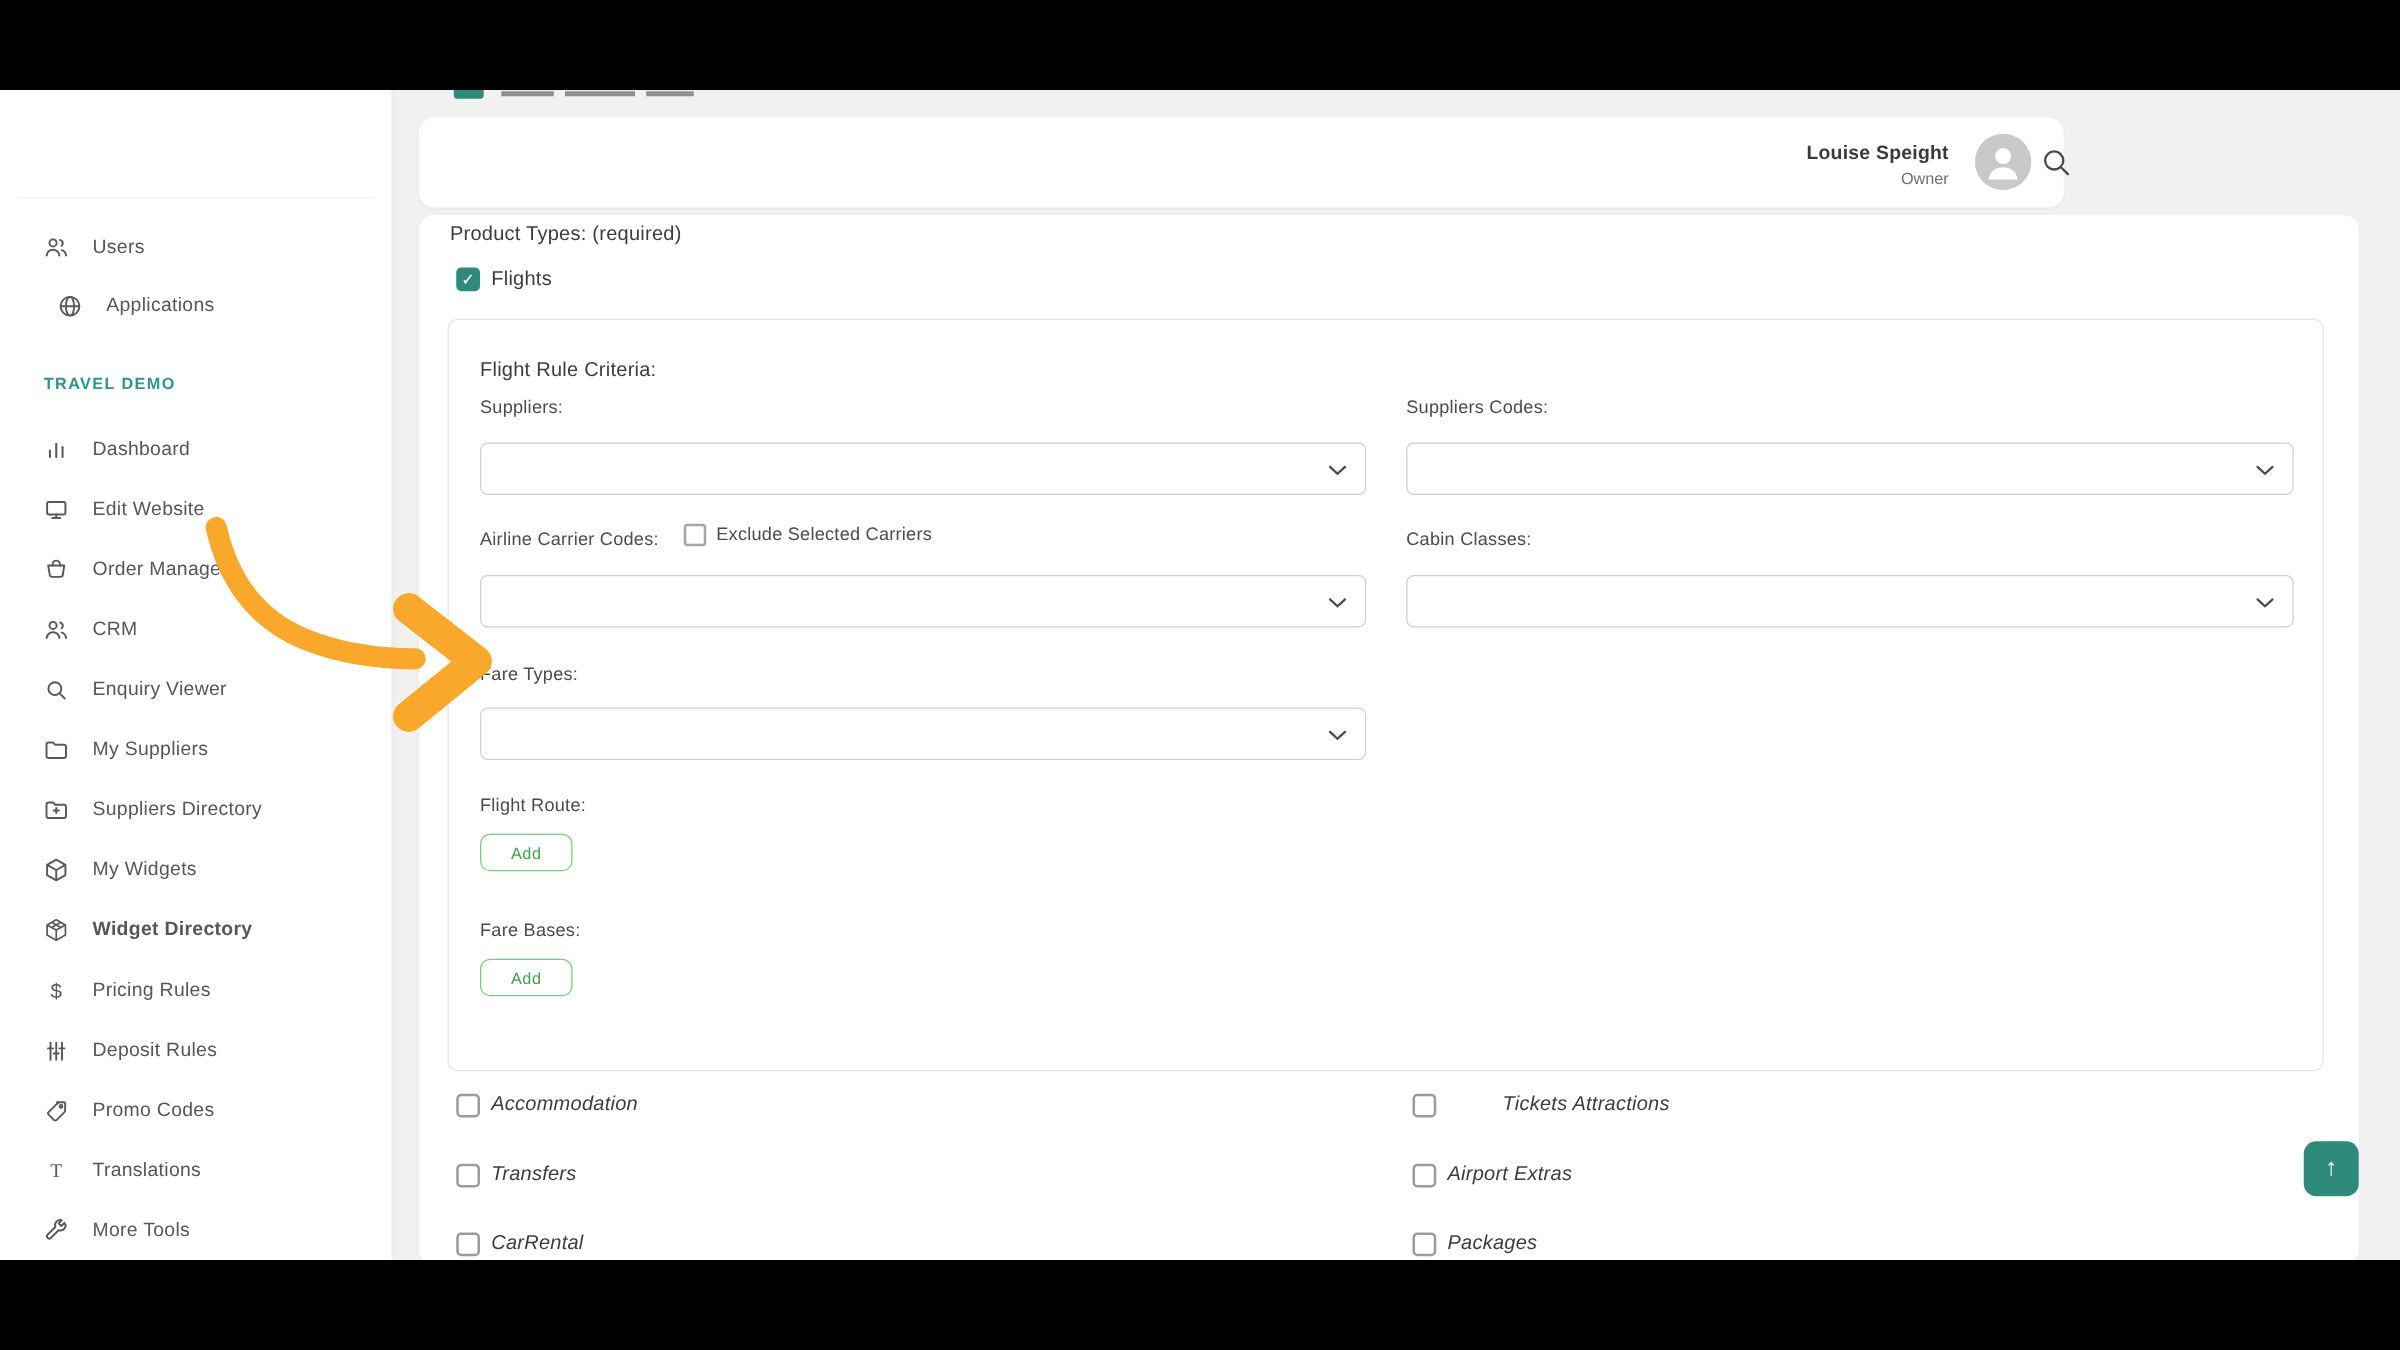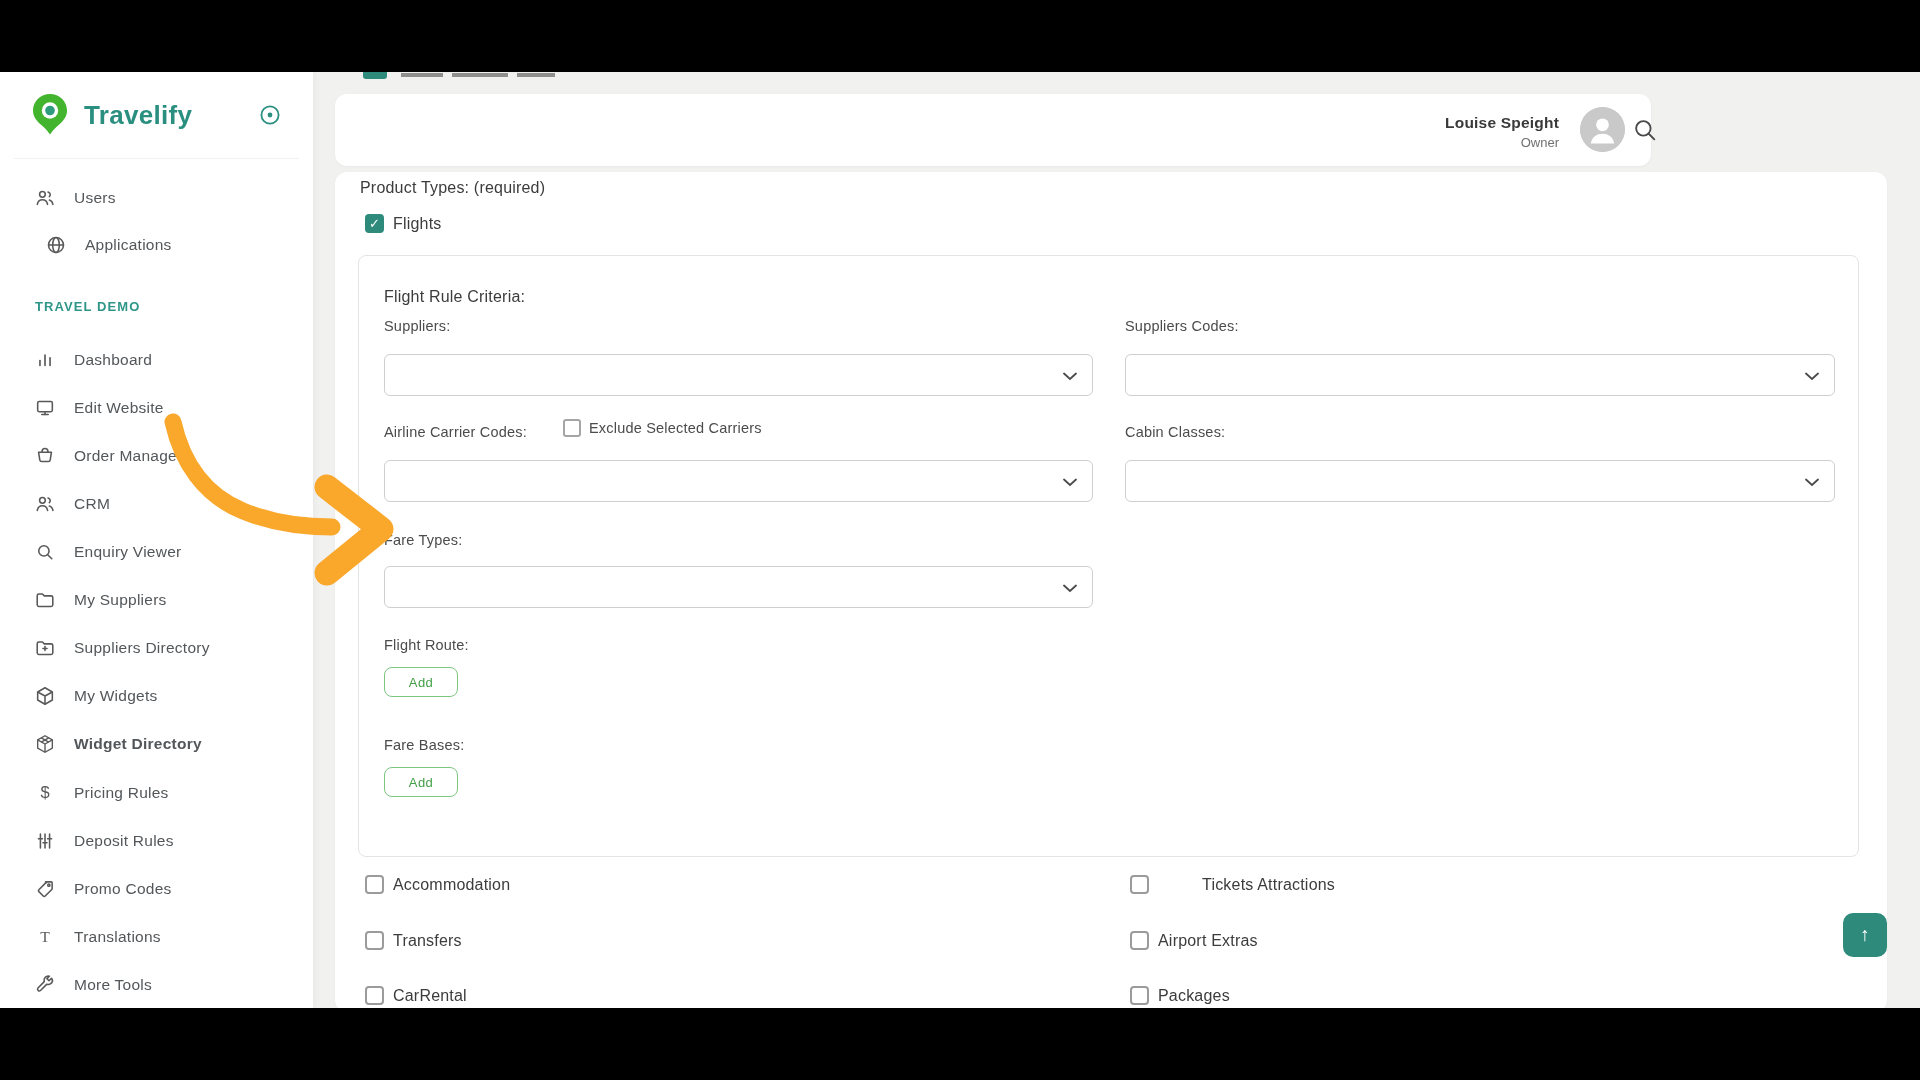--- a/index.html
+++ b/index.html
@@ -57,24 +57,24 @@
   }
   .sel{
     position:absolute;height:42px;border:1px solid #cfcfcf;border-radius:6px;background:#fff;box-sizing:border-box;cursor:pointer;
   }
   .sel .chev{position:absolute;right:15px;top:17px;}
   .addbtn{
     position:absolute;width:74px;height:30px;border:1.5px solid #7cc77f;border-radius:8px;background:#fff;
     color:#43a047;font-size:13px;letter-spacing:.4px;display:flex;align-items:center;justify-content:center;cursor:pointer;box-sizing:border-box;
     font-family:"Liberation Sans",sans-serif;
   }
-  .excl-row{position:absolute;display:flex;align-items:center;margin-left:16px;}
+  .excl-row{position:absolute;display:flex;align-items:center;}
   .cb-sm{width:18px;height:18px;border:2px solid #a5a5a5;border-radius:3px;box-sizing:border-box;background:#fff;flex:0 0 auto;cursor:pointer;}
 
-  .prod-row{position:absolute;display:flex;align-items:flex-end;cursor:pointer;}
+  .prod-row{position:absolute;display:flex;align-items:flex-start;cursor:pointer;font-style:italic;}
   .prod-row .lbl{margin-left:9px;}
 
   
   #scrolltop{
     position:absolute;left:1843px;top:913px;width:44px;height:44px;border-radius:10px;background:#2e8b7b;
     color:#fff;display:flex;align-items:center;justify-content:center;font-size:19px;z-index:50;cursor:pointer;
   }
   #arrow-overlay{position:absolute;left:140px;top:390px;width:260px;height:210px;z-index:40;pointer-events:none;}
   .sliver{position:absolute;z-index:2;}
   svg{display:block;}
@@ -85,36 +85,20 @@
 <div class="bar" id="topbar"></div>
 <div class="bar" id="bottombar"></div>
 
 <div class="sliver" style="left:363px;top:72px;width:24px;height:7px;background:#2e8b7b;border-radius:0 0 3px 3px;"></div>
 <div class="sliver" style="left:401px;top:73px;width:42px;height:4px;background:#8f8f8f;"></div>
 <div class="sliver" style="left:452px;top:73px;width:56px;height:4px;background:#8f8f8f;"></div>
 <div class="sliver" style="left:517px;top:73px;width:38px;height:4px;background:#8f8f8f;"></div>
 <div class="sliver" style="left:120px;top:72px;width:13px;height:4px;background:#777;"></div>
 
 <div id="sidebar">
-  <div id="brand">
-    <span class="pin">
-      <svg width="44" height="46" viewBox="0 0 44 46">
-        <path fill="#43b42e" d="M22 2C12.6 2 5 9.3 5 18.4c0 6.9 4.3 11 8.9 15.2 2.3 2.1 4.7 4.2 6.6 6.8l1.5 2 1.5-2c1.9-2.6 4.3-4.7 6.6-6.8C34.7 29.4 39 25.3 39 18.4 39 9.3 31.4 2 22 2z"></path>
-        <circle cx="22" cy="18.5" r="8.2" fill="#ffffff"></circle>
-        <circle cx="22" cy="18.5" r="4.8" fill="#2e9b7e"></circle>
-      </svg>
-    </span>
-    <span class="word">Travelify</span>
-    <span class="target">
-      <svg width="24" height="24" viewBox="0 0 24 24" fill="none" stroke="#2b8f80" stroke-width="1.8">
-        <circle cx="12" cy="12" r="8.6"></circle>
-        <circle cx="12" cy="12" r="2.4" fill="#2b8f80" stroke="none"></circle>
-      </svg>
-    </span>
-  </div>
   <div class="side-divider"></div>
 
   <div class="nav-item" style="top:113px;">
     <span class="nicon">
       <svg width="22" height="22" viewBox="0 0 24 24" fill="none" stroke="#595959" stroke-width="1.7" stroke-linecap="round">
         <circle cx="9.2" cy="8" r="3.1"></circle>
           <path d="M3.6 19c.6-3.3 2.8-5 5.6-5s5 1.7 5.6 5"></path>
         <path d="M15.3 5.4c1.5.5 2.4 1.5 2.4 2.9 0 .9-.4 1.7-1 2.2"></path>
           <path d="M16.8 14.3c2.1.6 3.4 2.1 3.8 4.7"></path>
       </svg>

